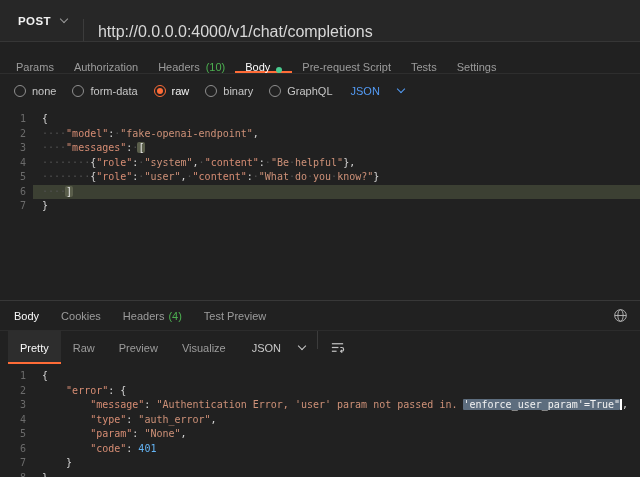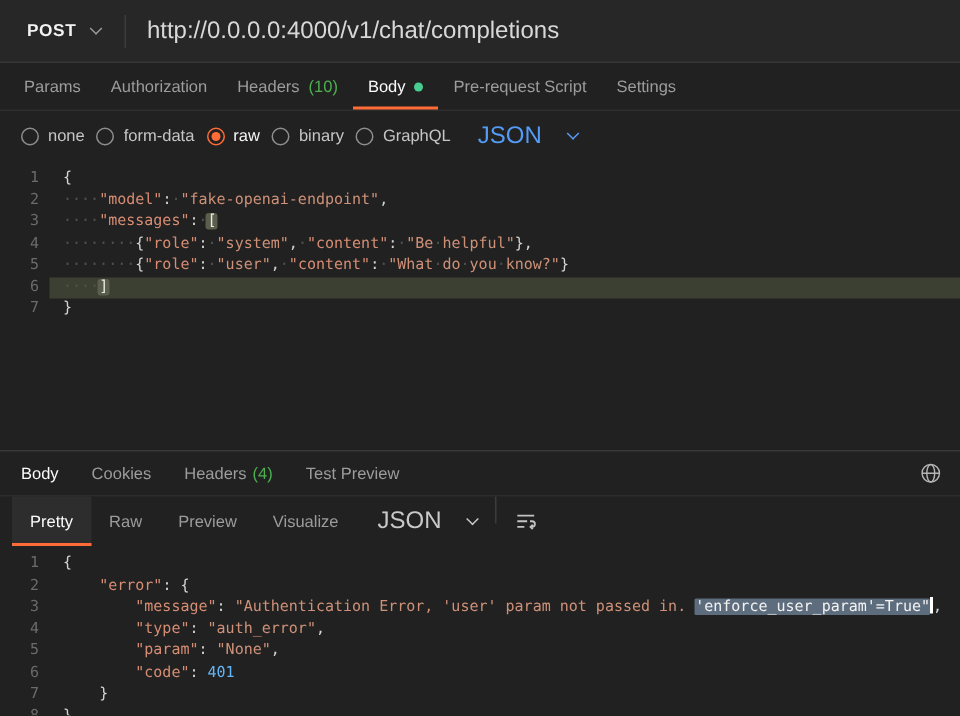--- a/index.html
+++ b/index.html
@@ -1,45 +1,45 @@
 <!DOCTYPE html>
 <html><head>
 <meta charset="utf-8">
 <style>
   html,body{margin:0;padding:0;background:#212121}
   .app{width:640px;height:477px;background:#212121;font-family:"Liberation Sans","DejaVu Sans",sans-serif;
        color:#ddd;position:relative;overflow:hidden;-webkit-font-smoothing:antialiased}
 
   
-  .url-bar{height:41px;background:#272727;border-bottom:1px solid #363636;display:flex;align-items:center}
+  .url-bar{height:41px;background:#272727;border-bottom:1px solid #363636;display:flex;align-items:flex-end}
   .method{display:flex;align-items:center;gap:10px;padding:0 16px 0 18px;height:100%;cursor:pointer;color:#9a9a9a}
   .method-label{font-size:11.5px;font-weight:700;letter-spacing:.4px;color:#f2f2f2}
   .chev{width:5px;height:5px;border-right:1.4px solid currentColor;border-bottom:1.4px solid currentColor;
         transform:rotate(45deg);display:inline-block;margin-top:-3px}
   .vsep{width:1px;height:22px;background:#3c3c3c}
   .url{font-size:16px;color:#d8d8d8;padding-left:14px}
 
   
   .req-tabs{height:31px;display:flex;align-items:stretch;padding-left:6px;border-bottom:1px solid #2e2e2e}
-  .tab{display:flex;align-items:center;gap:6px;padding:0 10px;font-size:11px;color:#9c9c9c;cursor:pointer}
+  .tab{display:flex;align-items:flex-end;gap:6px;padding:0 10px;font-size:11px;color:#9c9c9c;cursor:pointer}
   .tab.active{color:#fbfbfb;box-shadow:inset 0 -2px 0 #ff6c37}
   .count{color:#4caf50}
   .dot{width:6px;height:6px;border-radius:50%;background:#49cc90;flex:none}
 
   
   .body-type-row{height:33px;display:flex;align-items:center;padding-left:14px}
-  .options{display:flex;align-items:center;gap:8px}
+  .options{display:flex;align-items:center;gap:16px}
   .radio-opt{display:flex;align-items:center;gap:6px;cursor:pointer}
   .radio{width:12px;height:12px;border:1px solid #8e8e8e;border-radius:50%;box-sizing:border-box;
          display:flex;align-items:center;justify-content:center;flex:none}
   .radio-opt.selected .radio{border-color:#ff6c37}
   .radio-dot{width:6px;height:6px;border-radius:50%;background:#ff6c37}
   .radio-label{font-size:11px;color:#c6c6c6}
   .radio-opt.selected .radio-label{color:#f5f5f5}
-  .lang-select{display:flex;align-items:center;gap:18px;font-size:16px;color:#c9c9c9;margin-left:18px;cursor:pointer}
+  .lang-select{display:flex;align-items:center;gap:18px;font-size:11px;color:#c9c9c9;margin-left:18px;cursor:pointer}
   .lang-select.blue{color:#539bf5}
 
   
   .editor{font-family:"DejaVu Sans Mono",monospace;font-size:10px;line-height:14.5px;padding-top:5px}
   .req-editor{height:188px}
   .code-line{display:flex}
   .ln{width:26px;text-align:right;color:#6b6b6b;flex:none;padding-right:7px;user-select:none}
   .lc{white-space:pre;flex:1;padding-left:9px;color:#d4d4d4}
   .code-line.active .lc{background:#3c4033}
   .tk-p{color:#d4d4d4}
@@ -93,20 +93,23 @@
         <span class="count">(10)</span>
       </div>
       <div class="tab active">
         <span>Body</span>
         <span class="dot"></span>
       </div>
       <div class="tab">
         <span>Pre-request Script</span>
       </div>
       <div class="tab">
+        <span>Tests</span>
+      </div>
+      <div class="tab">
         <span>Settings</span>
       </div>
     </nav>
 
   <div class="body-type-row">
     <div class="options">
         <label class="radio-opt">
           <span class="radio"></span>
           <span class="radio-label">none</span>
         </label>

